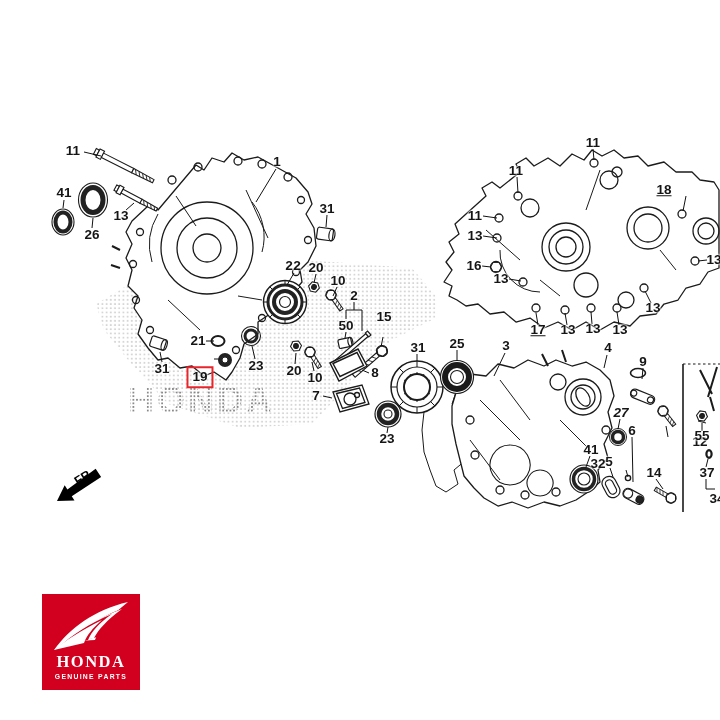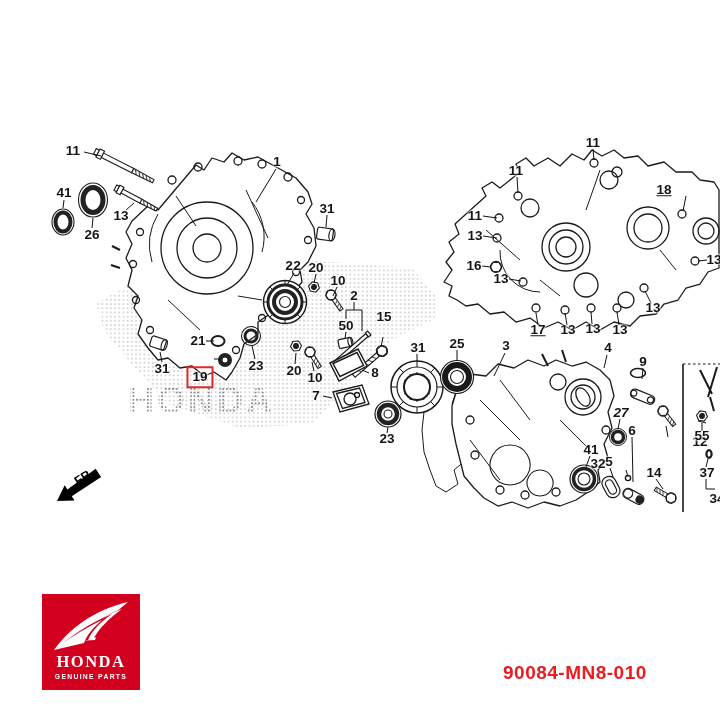--- a/index.html
+++ b/index.html
@@ -356,15 +356,14 @@
       <path d="M4,50 C20,28 44,10 78,2 C58,18 50,28 45,40 C32,40 16,44 4,50 Z" fill="#fff"></path>
       <path d="M22,42 C38,26 54,15 76,7 C60,20 53,28 48,37 Z" fill="#d2001e"></path>
       <path d="M14,45 C30,30 48,18 72,9 C56,21 49,29 44,38 Z" fill="#fff"></path>
       <path d="M8,48 C22,35 38,24 62,14 C48,24 42,31 38,40 Z" fill="#d2001e"></path>
       <path d="M4,50 C16,40 30,31 52,20 C42,29 37,35 34,43 Z" fill="#fff"></path>
     </svg>
     <div class="logo-brand">HONDA</div>
     <div class="logo-tagline">GENUINE PARTS</div>
   </div>
 
-  <div class="part-number" style="color: rgb(236, 27, 33);">90084-MN8-010</div>
 
 </div>
 
 </body></html>

